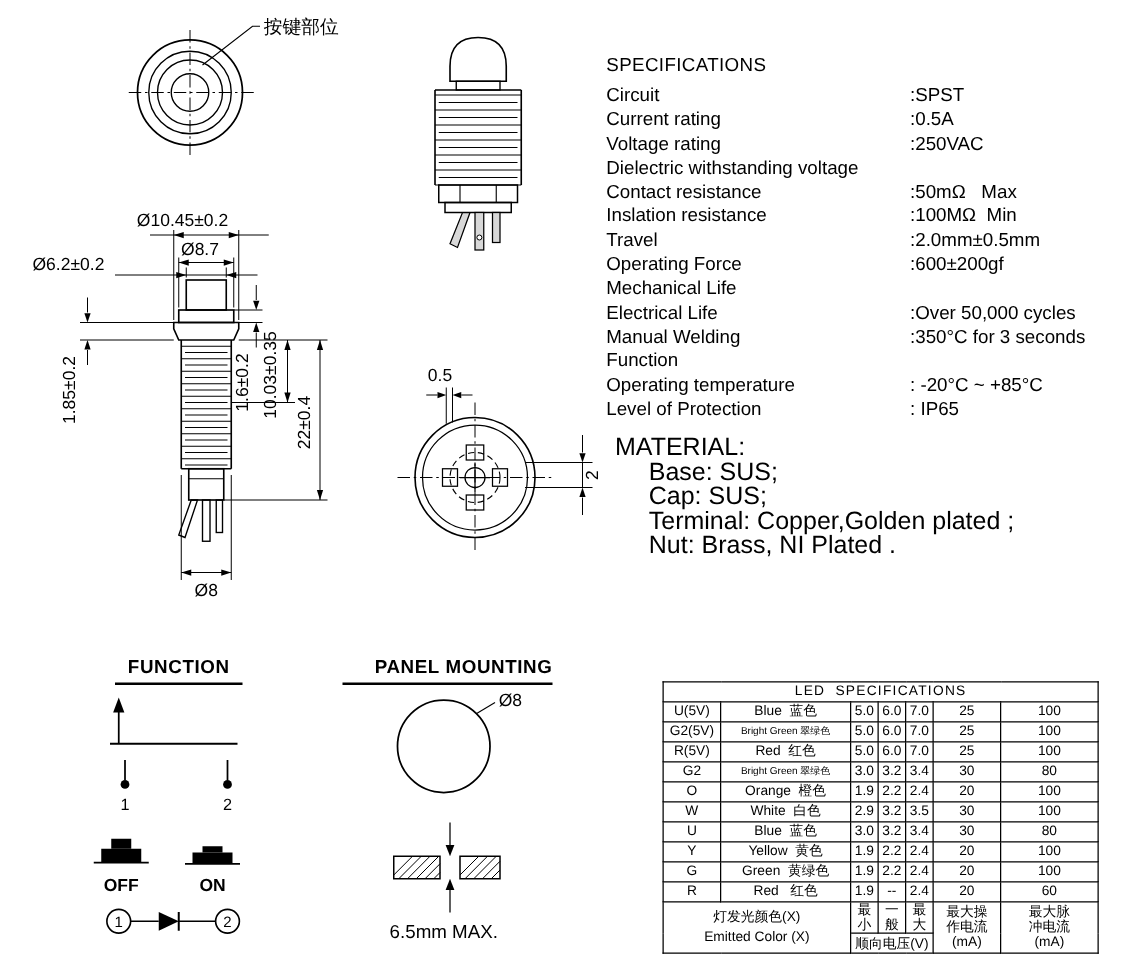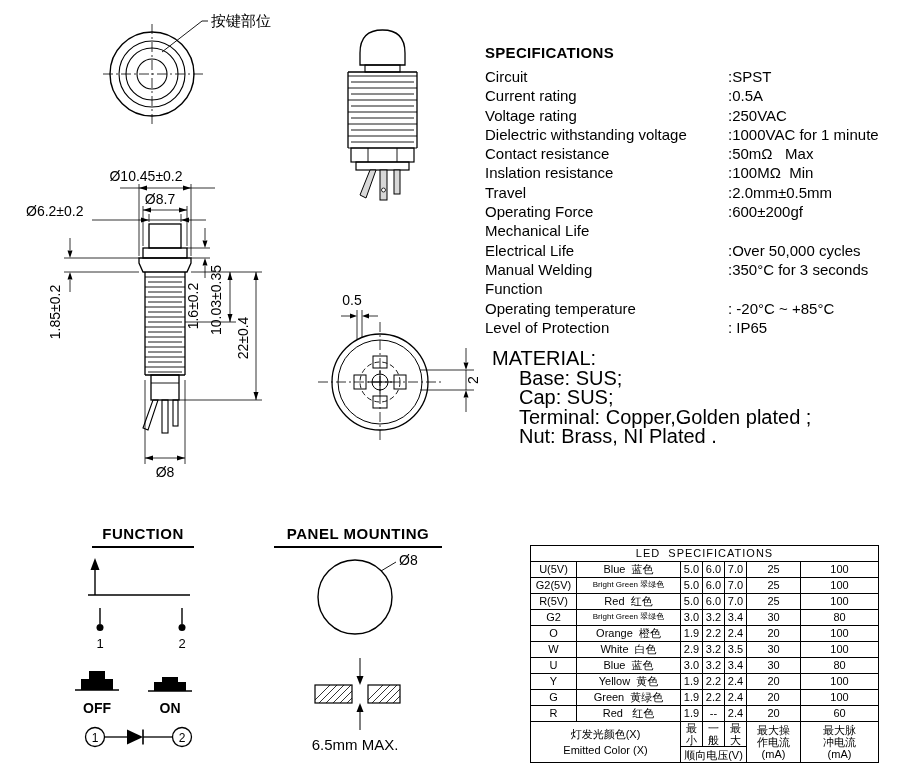--- a/index.html
+++ b/index.html
@@ -8,21 +8,21 @@
   svg{display:block;}
   svg text{font-family:"Liberation Sans",sans-serif;fill:#000;}
   .ws-pre{white-space:pre;}
 
   
   .sec-title{font-size:15px;font-weight:bold;letter-spacing:.5px;text-align:center;
              border-bottom:2px solid #000;padding-bottom:4px;}
 
   
   #spec-block{left:485px;top:44px;width:414px;font-size:15px;}
-  #spec-block .spec-title{margin-bottom:7px;letter-spacing:.3px;font-weight:bold;}
+  #spec-block .spec-title{margin-bottom:7px;letter-spacing:.3px;}
   .spec-row{display:grid;grid-template-columns:243px 1fr;height:19.3px;align-items:baseline;}
 
   
   #material-block{left:492px;top:349px;width:400px;font-size:20px;line-height:19.5px;}
   #material-block .mat-line{padding-left:27px;}
 
   
   #led-table-wrap{left:530px;top:545px;}
   table.led{border-collapse:collapse;table-layout:fixed;width:348px;}
   table.led td,table.led th{border:1px solid #000;text-align:center;vertical-align:middle;
@@ -178,21 +178,20 @@
     <div class="spec-row">
         <span>Current rating</span>
         <span class="ws-pre">:0.5A</span>
       </div>
     <div class="spec-row">
         <span>Voltage rating</span>
         <span class="ws-pre">:250VAC</span>
       </div>
     <div class="spec-row">
         <span>Dielectric withstanding voltage</span>
-        <span class="ws-pre">:1000VAC for 1 minute</span>
       </div>
     <div class="spec-row">
         <span>Contact resistance</span>
         <span class="ws-pre">:50mΩ   Max</span>
       </div>
     <div class="spec-row">
         <span>Inslation resistance</span>
         <span class="ws-pre">:100MΩ  Min</span>
       </div>
     <div class="spec-row">
@@ -260,21 +259,21 @@
     <circle cx="40" cy="187" r="9.5" fill="none" stroke="#000" stroke-width="1.3"></circle>
     <text x="40" y="191.5" font-size="12" text-anchor="middle">1</text>
     <line x1="49.5" y1="187" x2="72" y2="187" stroke="#000" stroke-width="1.3"></line>
     <polygon points="72,179.5 72,194.5 88,187"></polygon>
     <line x1="88" y1="179.5" x2="88" y2="194.5" stroke="#000" stroke-width="1.6"></line>
     <line x1="88" y1="187" x2="117.5" y2="187" stroke="#000" stroke-width="1.3"></line>
     <circle cx="127" cy="187" r="9.5" fill="none" stroke="#000" stroke-width="1.3"></circle>
     <text x="127" y="191.5" font-size="12" text-anchor="middle">2</text>
   </svg>
 
-  <div class="abs sec-title" style="left:274px;top:525px;width:168px;">PANEL MOUNTING</div>
+  <div class="abs sec-title" style="left:274px;top:525px;width:168px;text-align:right;">PANEL MOUNTING</div>
   <svg class="abs" style="left:270px;top:550px;" width="210" height="216" viewBox="0 0 210 216">
     <circle cx="85" cy="47" r="37" fill="none" stroke="#000" stroke-width="1.4"></circle>
     <polyline points="111,21 126,12" fill="none" stroke="#000" stroke-width="0.9"></polyline>
     <text x="129" y="15" font-size="14">Ø8</text>
 
     <rect x="45" y="135" width="37" height="18" fill="none" stroke="#000" stroke-width="1.2"></rect>
     <path d="M45 150L60 135M49 153L67 135M56 153L74 135M63 153L81 135M70 153L82 141M77 153L82 148" stroke="#000" stroke-width="0.8" fill="none"></path>
     <rect x="98" y="135" width="32" height="18" fill="none" stroke="#000" stroke-width="1.2"></rect>
     <path d="M98 150L113 135M102 153L120 135M109 153L127 135M116 153L130 139M123 153L130 146" stroke="#000" stroke-width="0.8" fill="none"></path>
 

